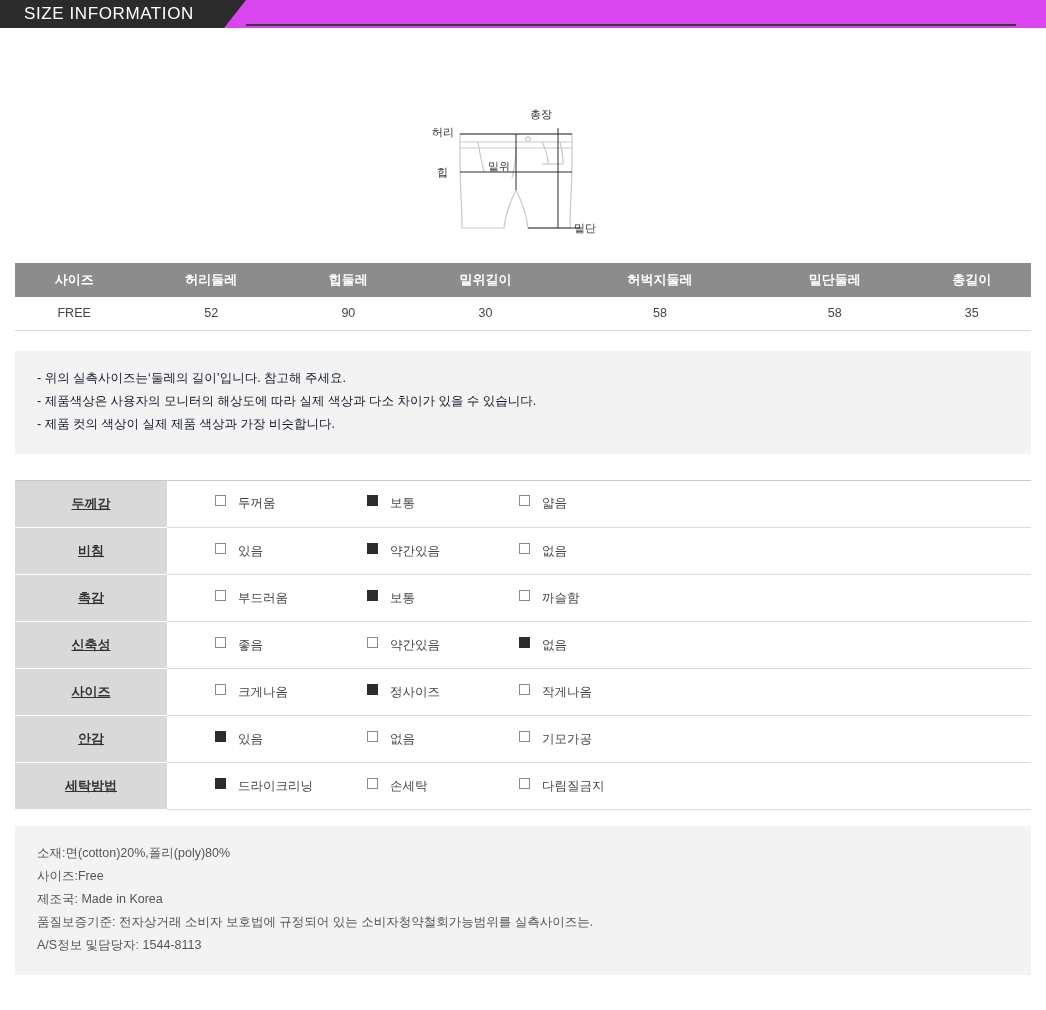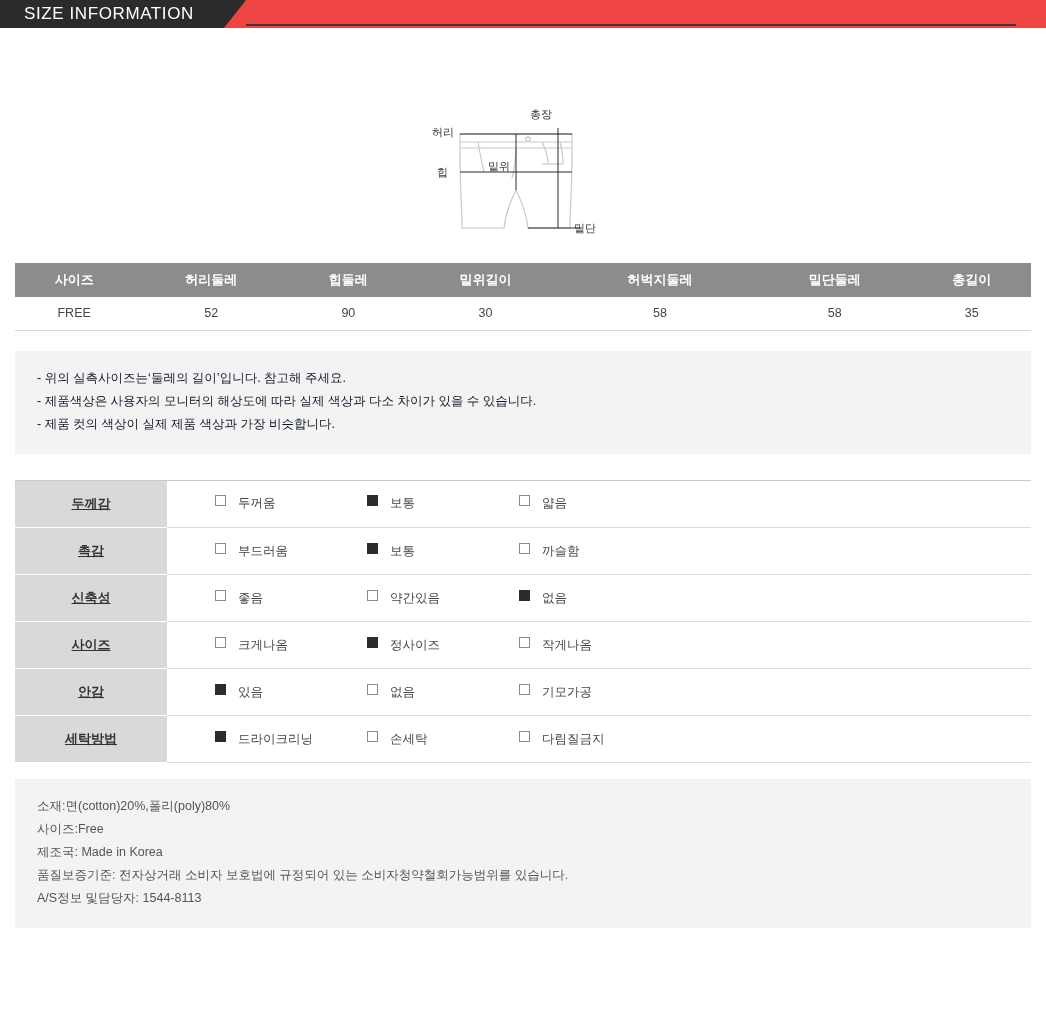--- a/index.html
+++ b/index.html
@@ -8,21 +8,21 @@
     background: #ffffff;
     font-family: "Liberation Sans", sans-serif;
   }
   body { width: 1046px; height: 1010px; overflow: hidden; }
 
   
   .header-band {
     position: relative;
     height: 28px;
     width: 1046px;
-    background: #ef4444;
+    background: #d946ef;
     text-align: center;
   }
   .header-band .black-tab {
     position: absolute;
     left: 0; top: 0;
     height: 28px;
     width: 224px;
     background: #2b2b2b;
   }
   .header-band .black-tab-slant {
@@ -238,20 +238,39 @@
                 <span>보통</span>
               </div>
               <div class="opt">
                 <span class="box"></span>
                 <span>얇음</span>
               </div>
             </div>
           </td>
         </tr>
         <tr>
+          <th class="attr-label">비침</th>
+          <td class="attr-opts">
+            <div class="opt-row">
+              <div class="opt">
+                <span class="box"></span>
+                <span>있음</span>
+              </div>
+              <div class="opt">
+                <span class="box checked"></span>
+                <span>약간있음</span>
+              </div>
+              <div class="opt">
+                <span class="box"></span>
+                <span>없음</span>
+              </div>
+            </div>
+          </td>
+        </tr>
+        <tr>
           <th class="attr-label">촉감</th>
           <td class="attr-opts">
             <div class="opt-row">
               <div class="opt">
                 <span class="box"></span>
                 <span>부드러움</span>
               </div>
               <div class="opt">
                 <span class="box checked"></span>
                 <span>보통</span>
@@ -340,15 +359,15 @@
           </td>
         </tr>
       </tbody>
   </table>
 </div>
 
 <div class="footer-info" id="footer-box">
     <div>소재:면(cotton)20%,폴리(poly)80%</div>
     <div>사이즈:Free</div>
     <div>제조국: Made in Korea</div>
-    <div>품질보증기준: 전자상거래 소비자 보호법에 규정되어 있는 소비자청약철회가능범위를 있습니다.</div>
+    <div>품질보증기준: 전자상거래 소비자 보호법에 규정되어 있는 소비자청약철회가능범위를 실측사이즈는.</div>
     <div>A/S정보 및담당자: 1544-8113</div>
   </div>
 
 </body></html>

